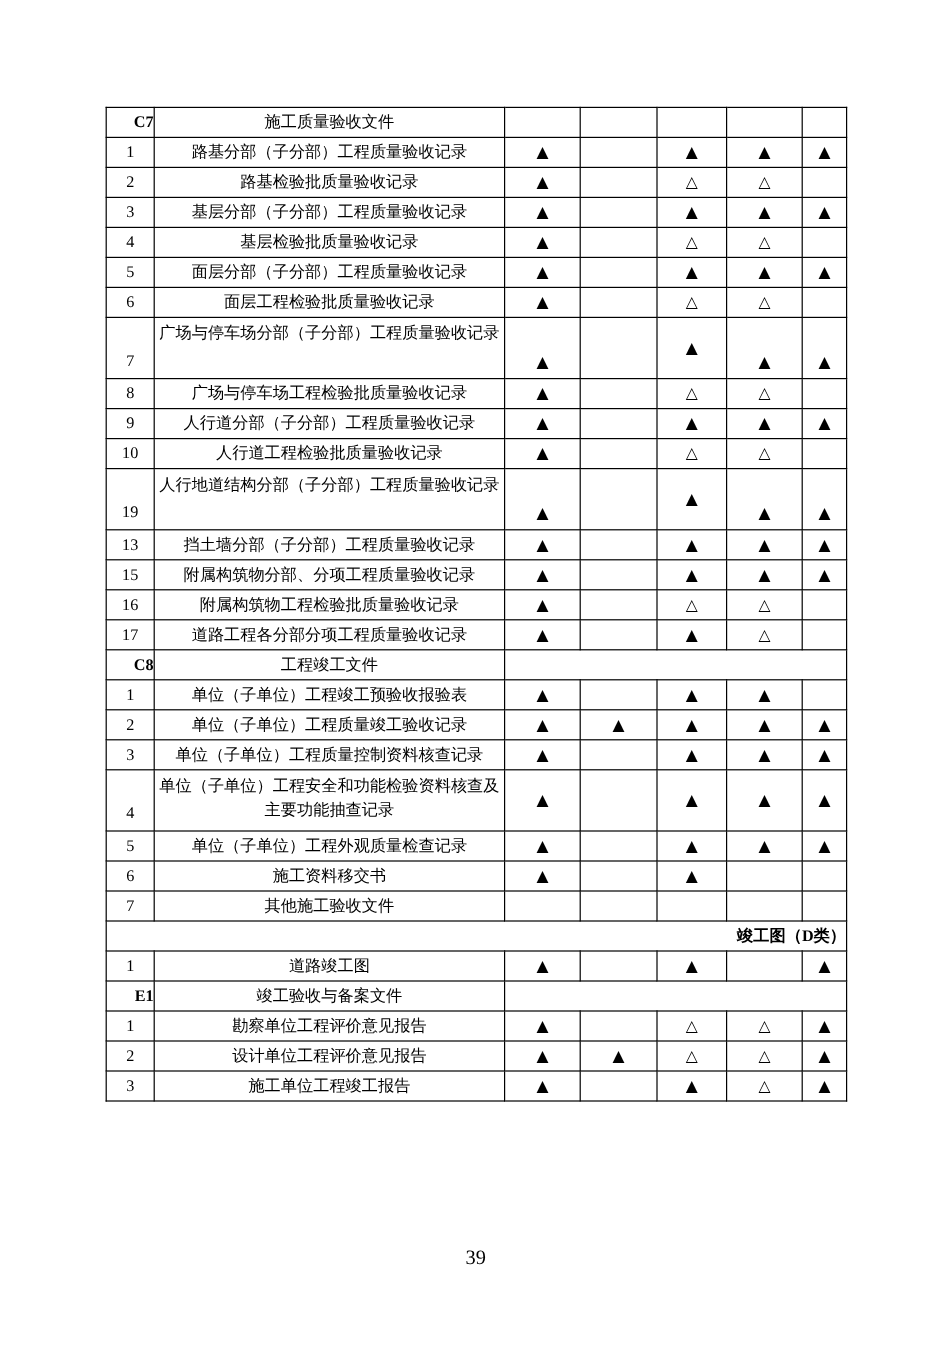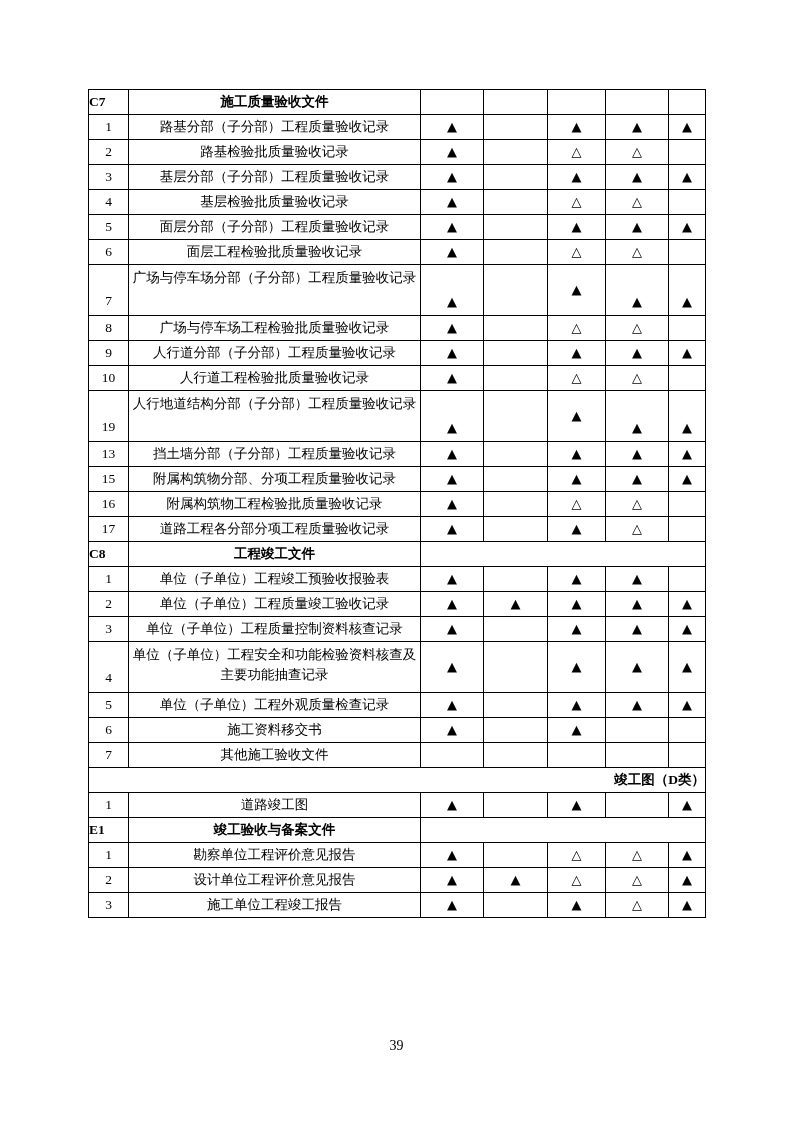--- a/index.html
+++ b/index.html
@@ -63,27 +63,27 @@
     font-size: 13.5px;
   }
   .cell-mark {
     text-align: center;
     font-size: 13px;
     line-height: 1;
   }
 
   
   .grp-no {
-    text-align: left;
+    text-align: right;
     font-weight: bold;
     font-size: 13.5px;
   }
   .grp-title {
     text-align: center;
-    font-weight: bold;
+    font-weight: normal;
     font-size: 14px;
   }
   .band-title {
     text-align: right;
     font-weight: bold;
     font-size: 14px;
     height: 27px;
   }
 
   
@@ -112,21 +112,21 @@
     font-size: 13px;
     line-height: 1;
   }
 
   .page-number {
     position: absolute;
     left: 0;
     top: 1038px;
     width: 793px;
     text-align: center;
-    font-size: 14px;
+    font-size: 17px;
     font-family: "Liberation Serif", "DejaVu Serif", serif;
   }
 </style>
 </head>
 <body>
 
 <div class="page">
 
   <table class="doc-table">
     <colgroup>

